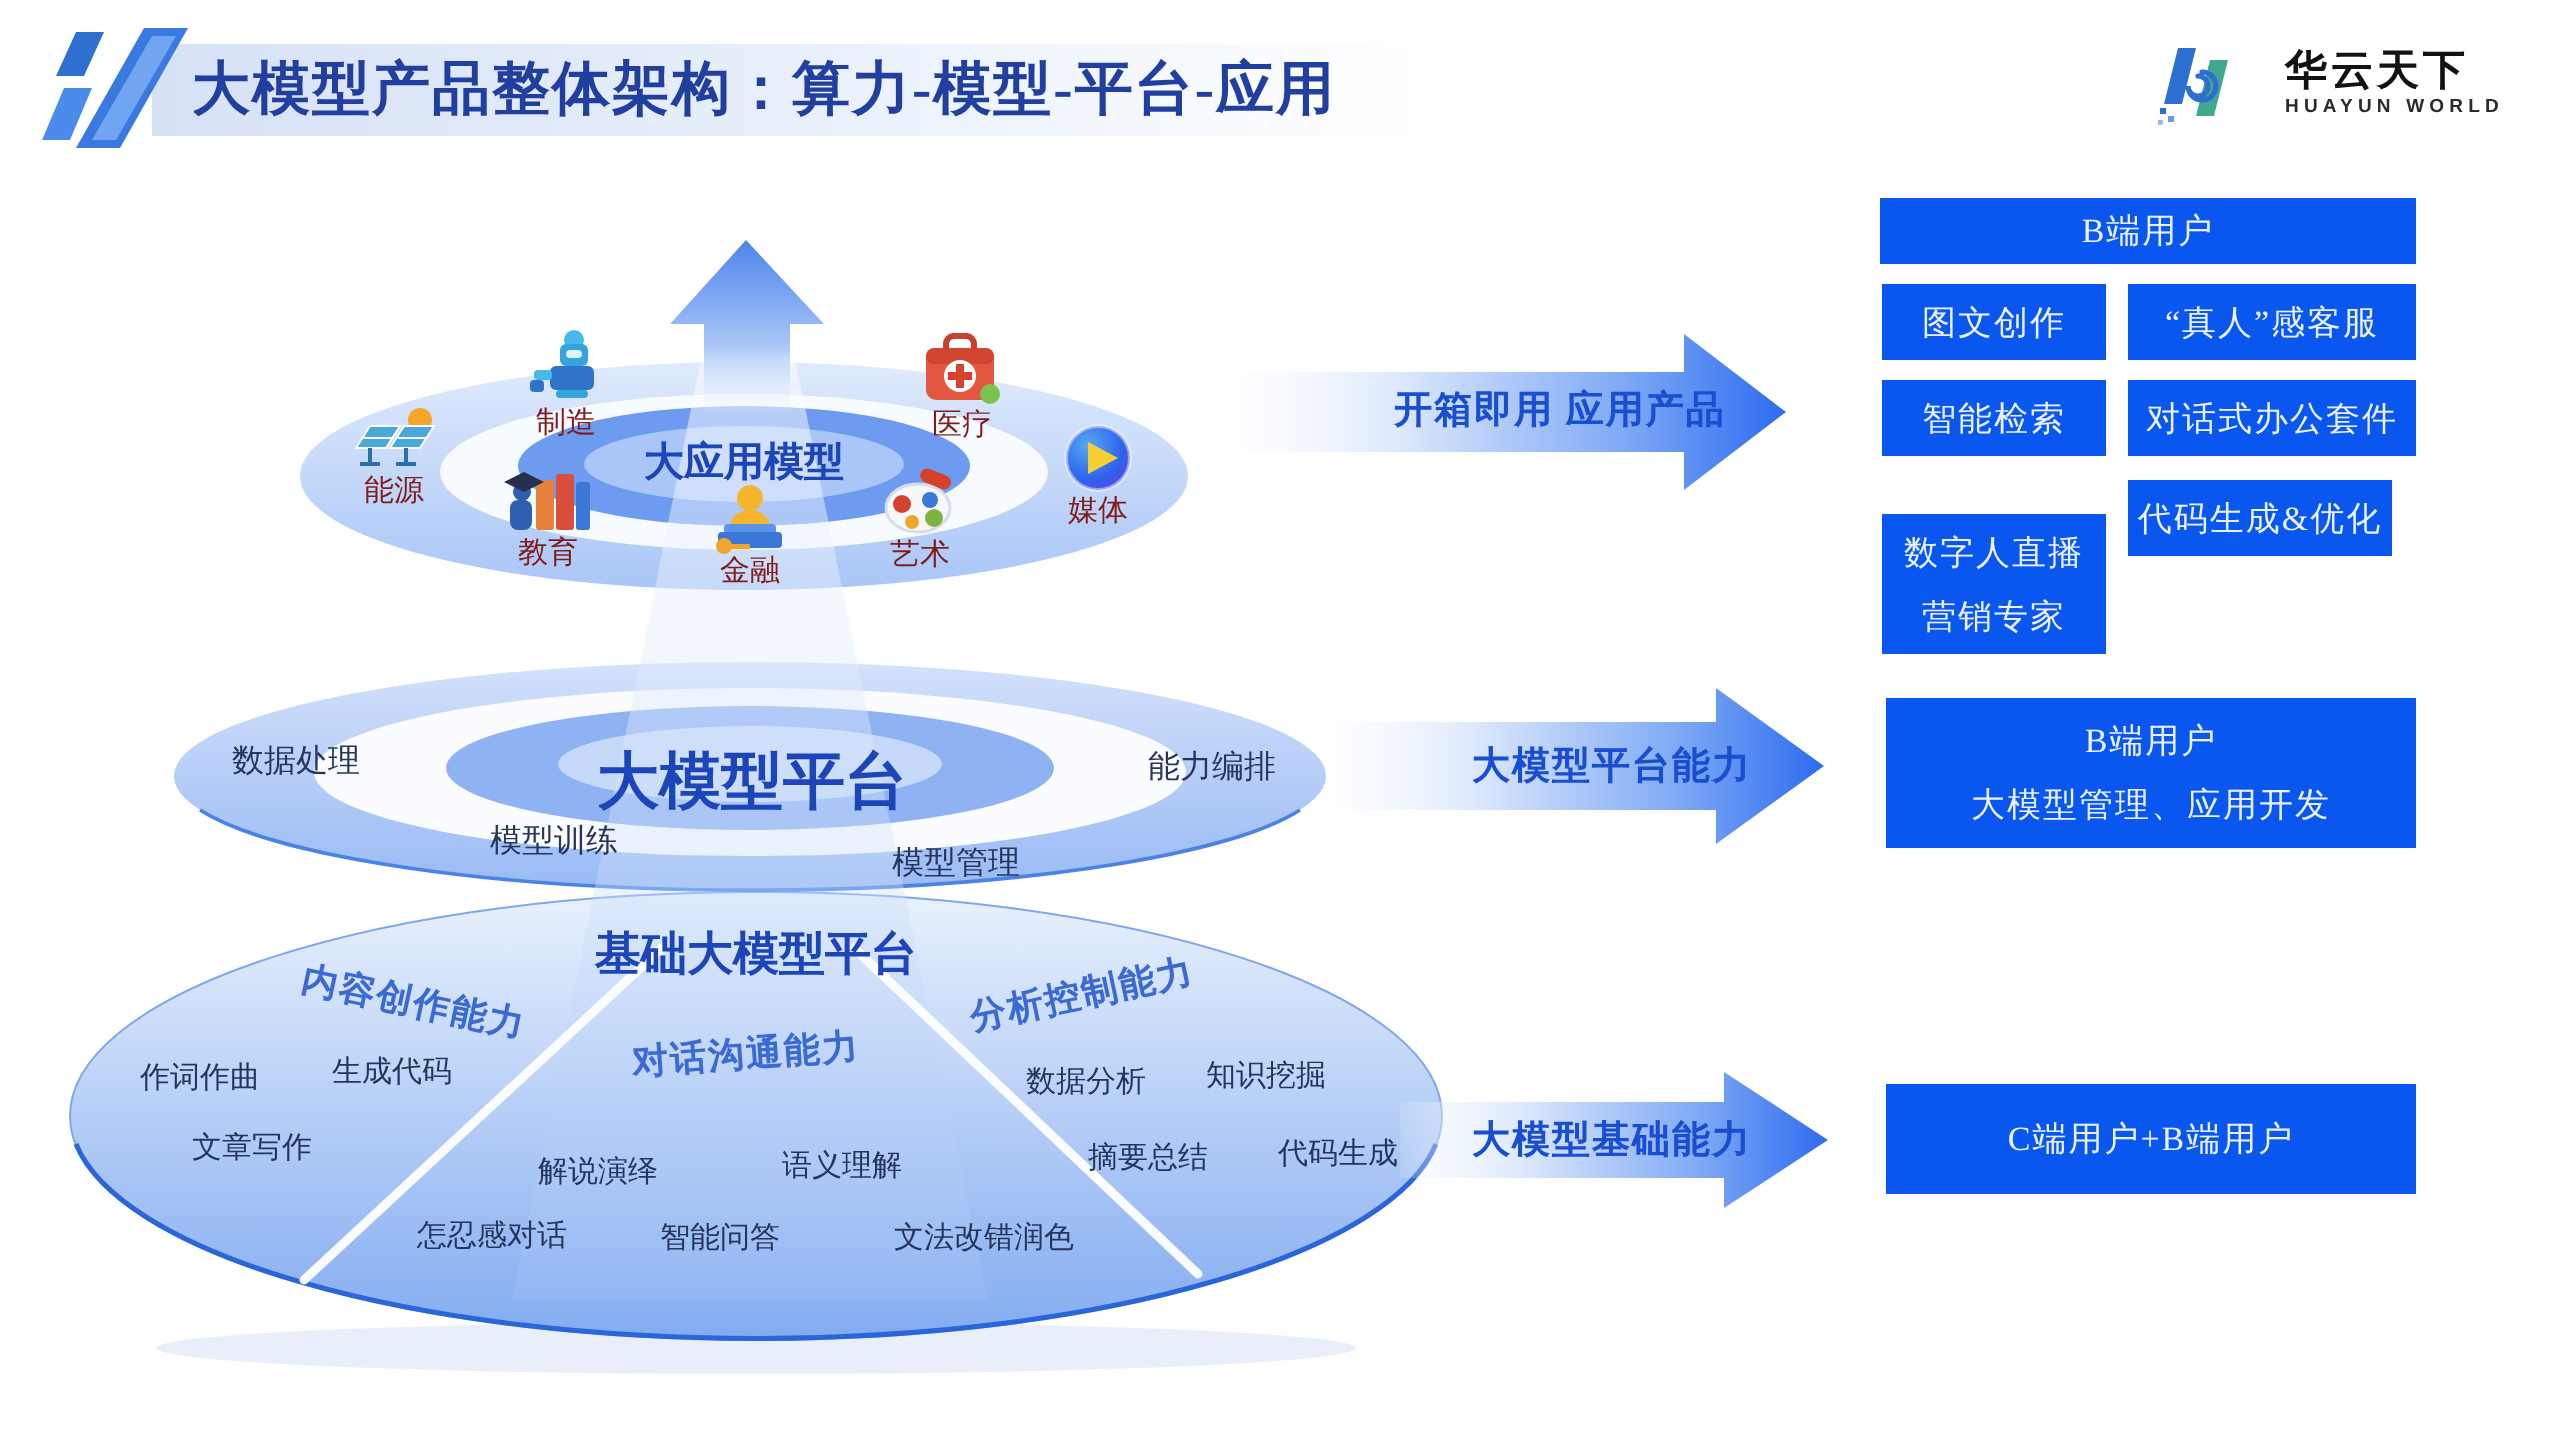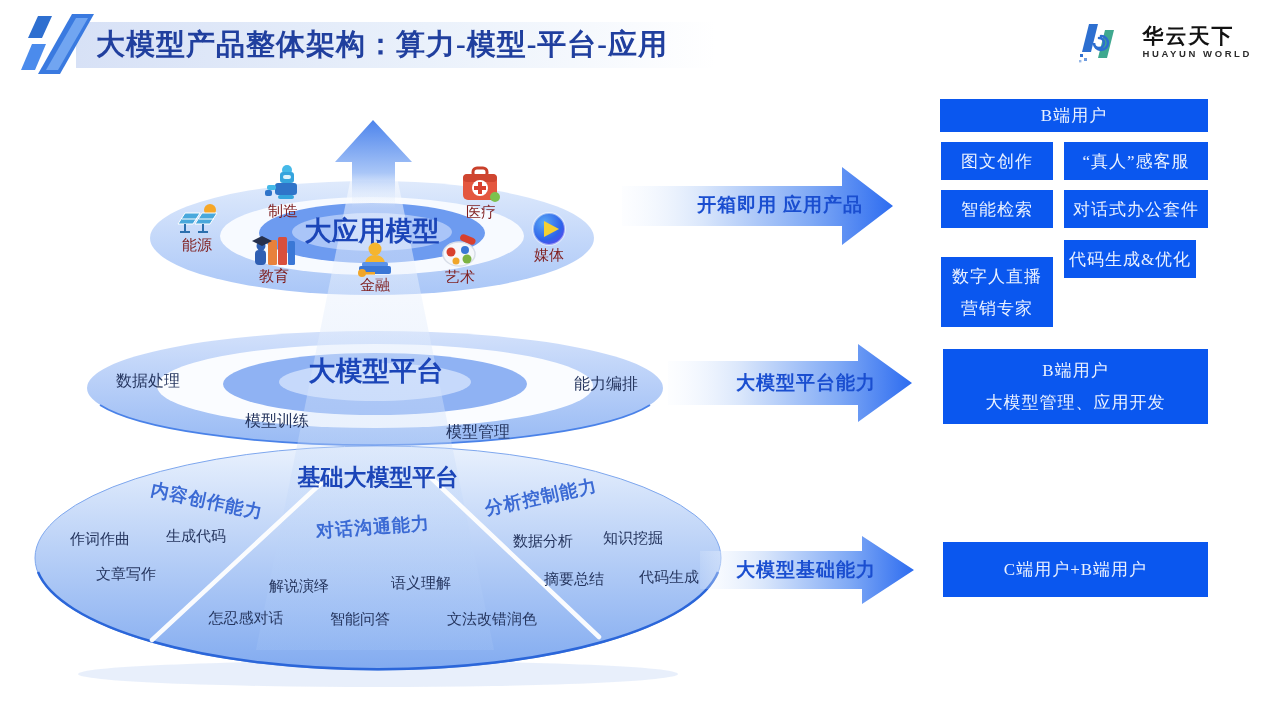--- a/index.html
+++ b/index.html
@@ -134,22 +134,22 @@
       <rect x="3" y="34" width="3" height="3" fill="#2d6fd0"></rect>
       <rect x="7" y="38" width="3" height="3" fill="#2d6fd0" opacity="0.7"></rect>
       <rect x="2" y="40" width="2.4" height="2.4" fill="#2d6fd0" opacity="0.5"></rect>
     </svg>
     <div class="logo-text">
       <span class="logo-cn">华云天下</span>
       <span class="logo-en">HUAYUN WORLD</span>
     </div>
   </div>
 
-  <div class="abs ctr layer-title" style="left:372px;top:231px;font-size:27px;">大应用模型</div>
-  <div class="abs ctr layer-title" style="left:376px;top:371px;font-size:27px;">大模型平台</div>
+  <div class="abs ctr layer-title" style="left:372px;top:231px;font-size:20px;">大应用模型</div>
+  <div class="abs ctr layer-title" style="left:376px;top:391px;font-size:31px;">大模型平台</div>
   <div class="abs ctr layer-title" style="left:378px;top:477px;font-size:23px;">基础大模型平台</div>
 
   <div class="abs ctr lbl" style="left:148px;top:381px;">数据处理</div>
   <div class="abs ctr lbl" style="left:277px;top:421px;">模型训练</div>
   <div class="abs ctr lbl" style="left:478px;top:432px;">模型管理</div>
   <div class="abs ctr lbl" style="left:606px;top:384px;">能力编排</div>
 
   <div class="abs sec-title" style="left:207px;top:501px;transform:translate(-50%,-50%) rotate(12deg);">内容创作能力</div>
   <div class="abs sec-title" style="left:373px;top:527px;transform:translate(-50%,-50%) rotate(-4deg);">对话沟通能力</div>
   <div class="abs sec-title" style="left:541px;top:497px;transform:translate(-50%,-50%) rotate(-12deg);">分析控制能力</div>

